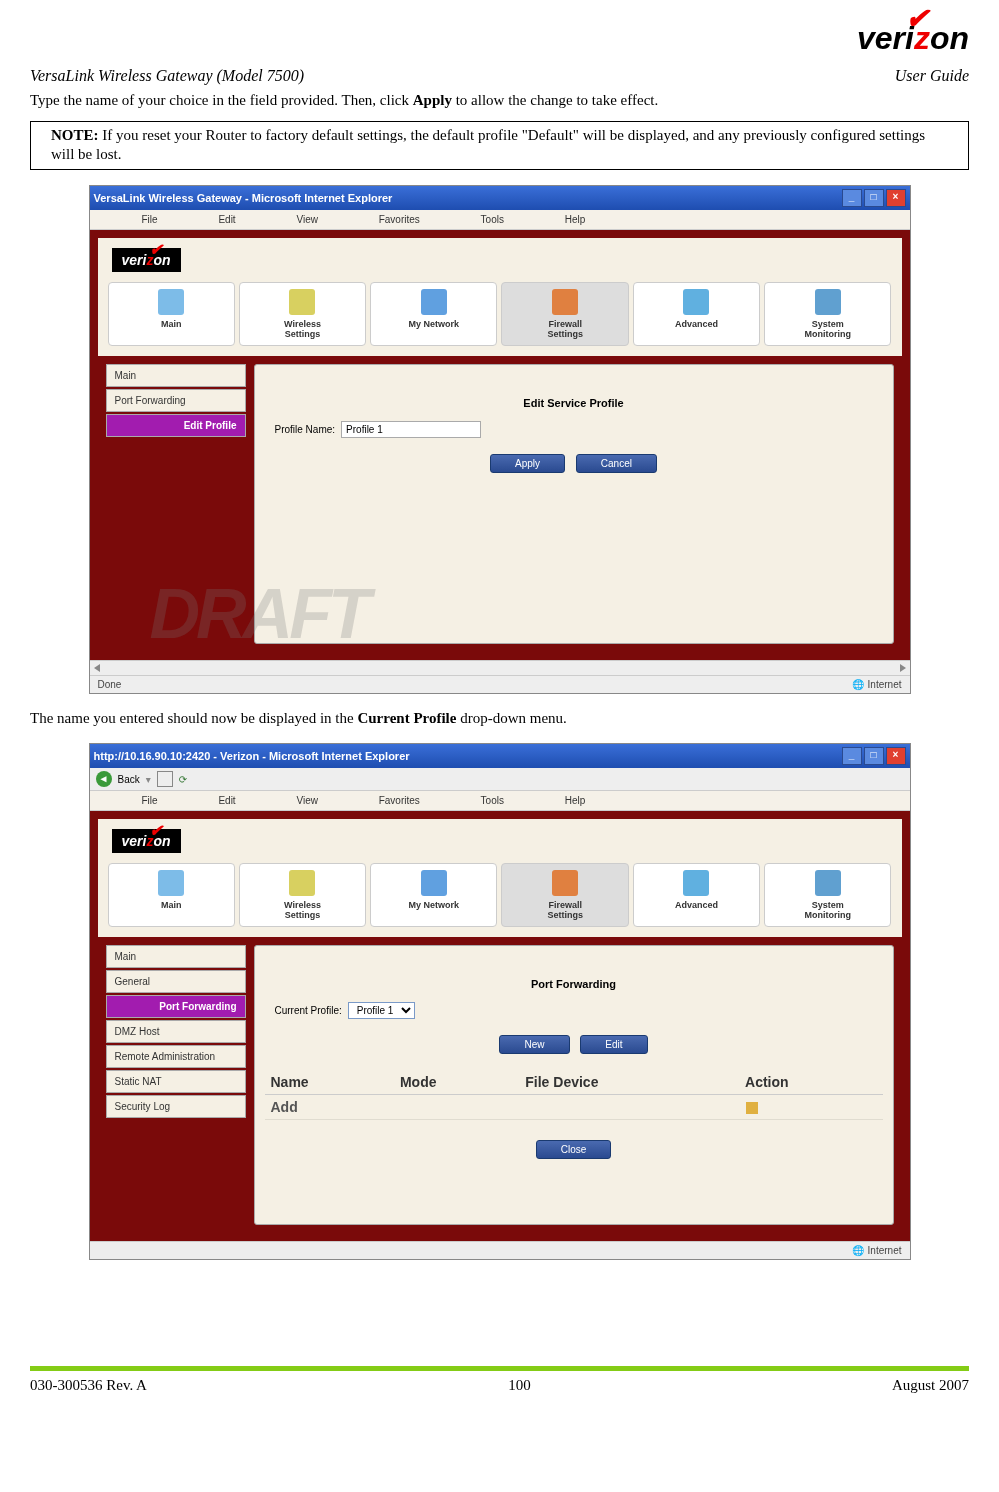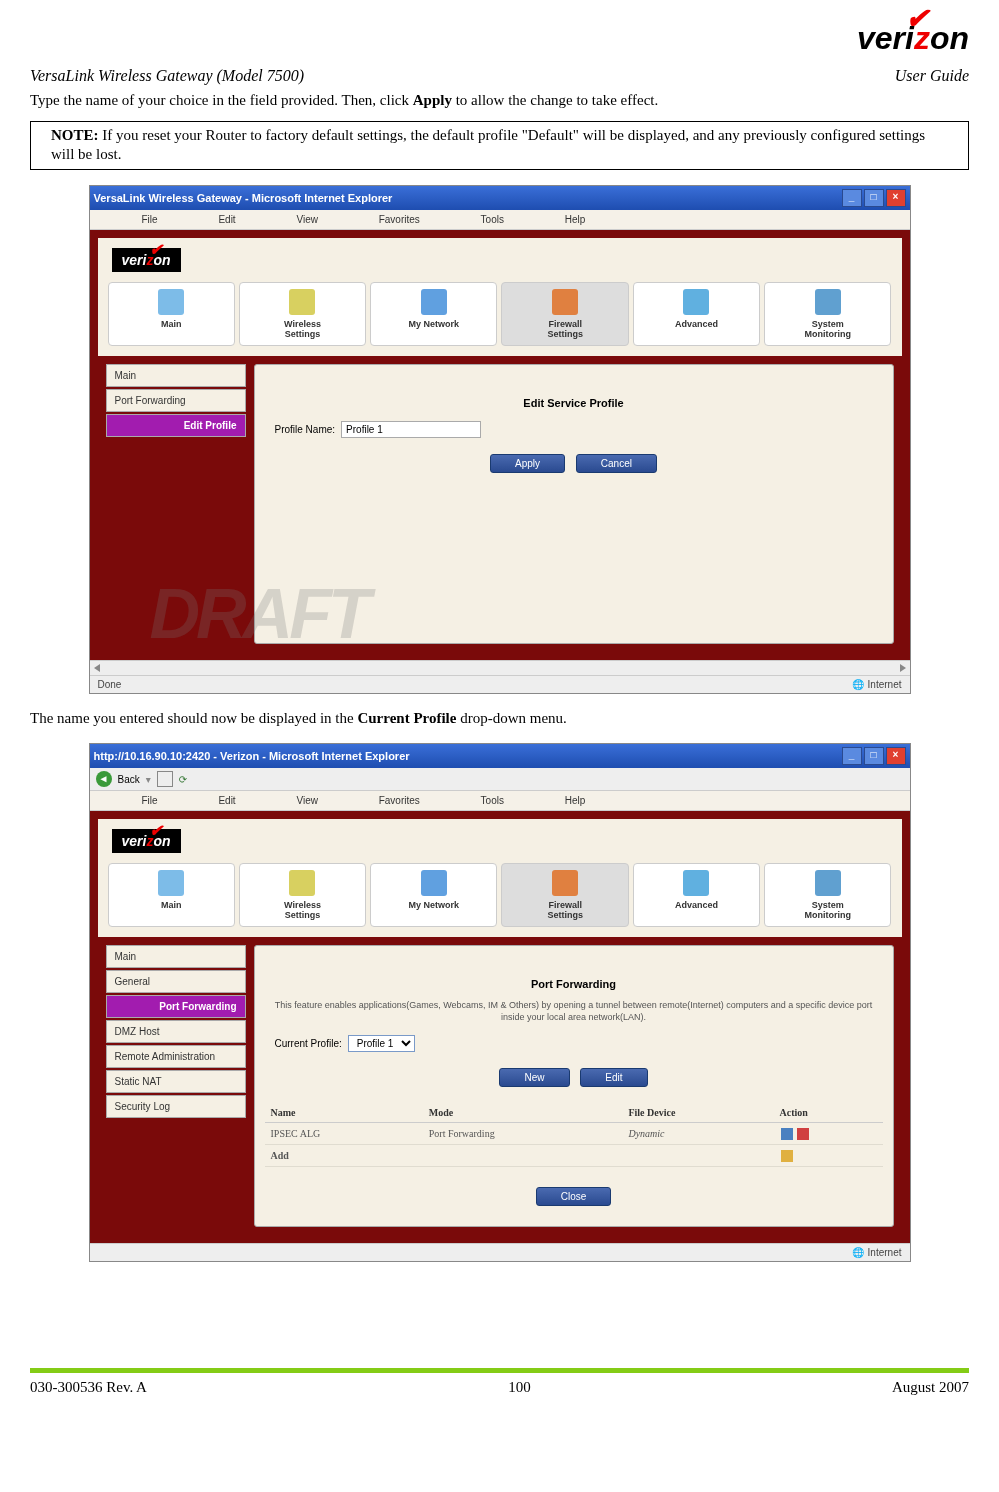--- a/index.html
+++ b/index.html
@@ -222,23 +222,22 @@
     color: #fff;
     padding: 3px 24px;
     font-size: 10px;
     border: 1px solid #1a3a70;
     border-radius: 3px;
     margin: 0 4px;
   }
   .data-table {
     width: 100%;
     margin-top: 16px;
-    font-size: 10px;
+    font-size: 14px;
     border-collapse: collapse;
-    font-family: Liberation Serif, serif;
   }
   .data-table th {
     text-align: left;
     font-weight: bold;
     padding: 4px 6px;
     border-bottom: 1px solid #ccc;
     color: #333;
   }
   .data-table td {
     padding: 4px 6px;
@@ -428,49 +427,39 @@
         <div class="side-item">Main</div>
         <div class="side-item">General</div>
         <div class="side-item active">Port Forwarding</div>
         <div class="side-item">DMZ Host</div>
         <div class="side-item">Remote Administration</div>
         <div class="side-item">Static NAT</div>
         <div class="side-item">Security Log</div>
       </div>
       <div class="panel">
         <div class="panel-title">Port Forwarding</div>
-        <div class="panel-desc">This feature enables applications(Games, Webcams, IM &amp; Others) by opening a tunnel between remote(Internet) computers and a specific device port inside your local area network(LAN).</div>
         <div class="field-row">
           <span>Current Profile:</span>
           <select class="select-input">
             <option>Profile 1</option>
           </select>
         </div>
         <div class="btn-row">
           <span class="btn">New</span>
           <span class="btn">Edit</span>
         </div>
         <table class="data-table">
           <tbody>
               <tr>
             <th>Name</th>
             <th>Mode</th>
             <th>File Device</th>
             <th>Action</th>
           </tr>
           <tr>
-            <td>IPSEC ALG</td>
-            <td>Port Forwarding</td>
-            <td style="font-style:italic">Dynamic</td>
-            <td>
-              <span class="action-icon" style="background:#4a80c0"></span>
-              <span class="action-icon" style="background:#d04040"></span>
-            </td>
-          </tr>
-          <tr>
             <td class="add-link">Add</td>
             <td></td>
                 <td></td>
             <td><span class="action-icon" style="background:#e0b040"></span></td>
           </tr>
         </tbody>
           </table>
         <div class="btn-row" style="margin-top:20px">
           <span class="btn">Close</span>
         </div>

